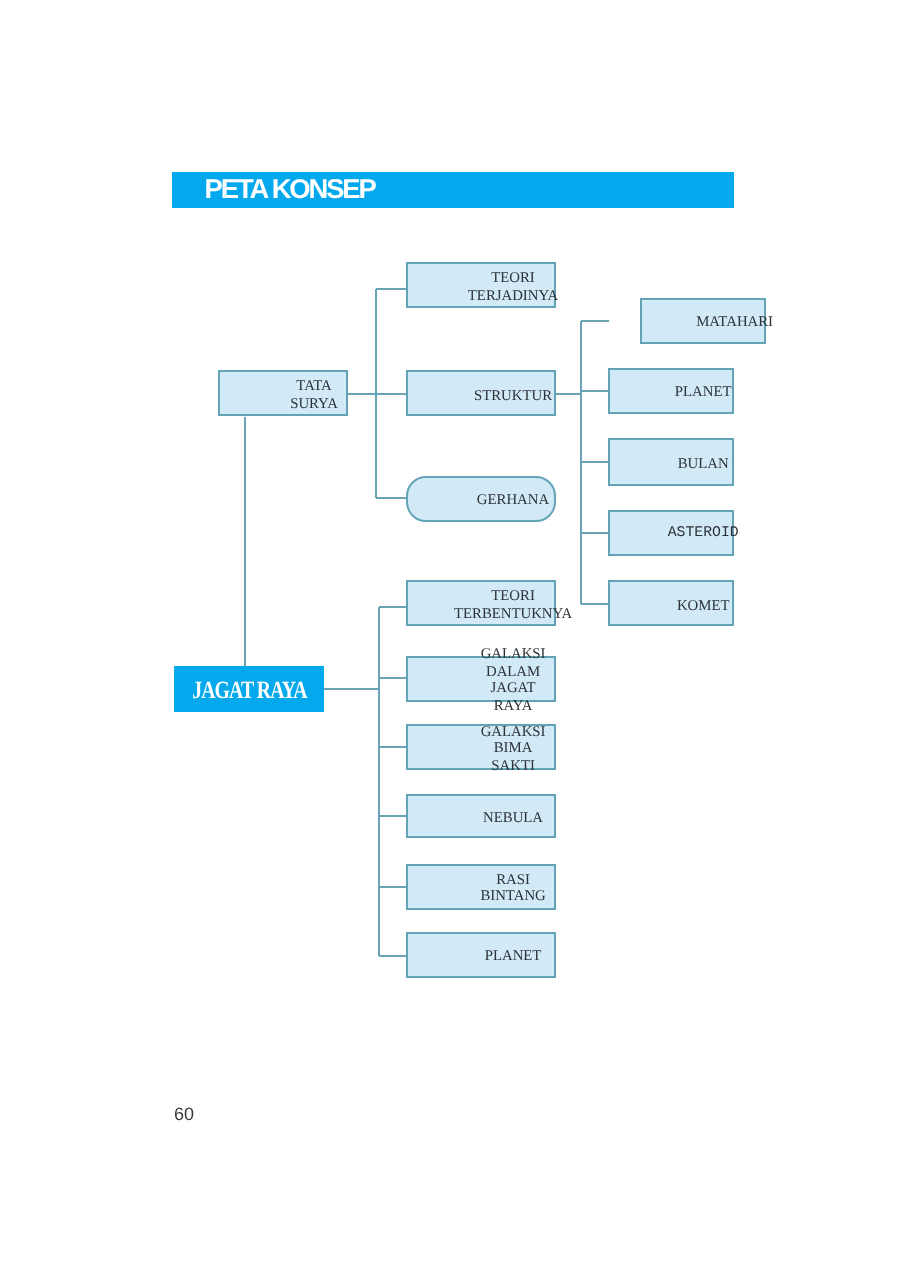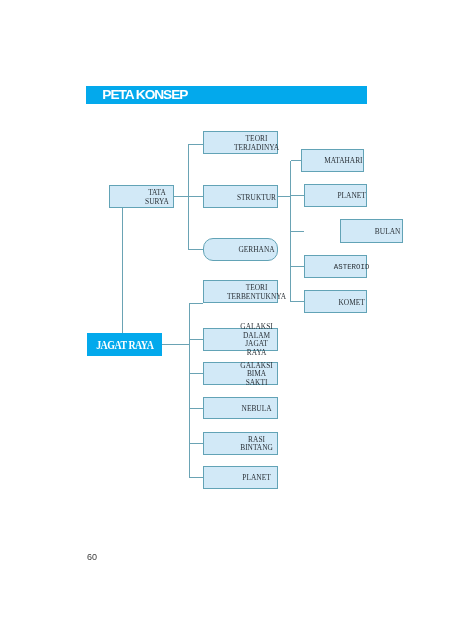--- a/index.html
+++ b/index.html
@@ -30,27 +30,27 @@
         font-family:"Liberation Serif",serif;font-weight:bold;font-size:12.4px;
         color:#ffffff;letter-spacing:-0.6px;line-height:12px;}
   .node-solid > span{display:inline-block;transform:scaleX(0.8);transform-origin:center;
         white-space:nowrap;}
 
   
   .n-tata-surya{left:108.5px;top:185.3px;width:65px;height:23.1px;}
   .n-teori-terjadinya{left:203.3px;top:131.3px;width:74.4px;height:23.2px;}
   .n-struktur{left:203.3px;top:185.3px;width:74.4px;height:23.1px;}
   .n-gerhana{left:203.3px;top:237.5px;width:74.4px;height:23px;border-radius:10px;}
-  .n-matahari{left:301px;top:149.1px;width:62.6px;height:23.1px;justify-content:flex-end;}
+  .n-matahari{left:320px;top:149.1px;width:62.6px;height:23.1px;}
   .n-planet{left:304.3px;top:184.1px;width:62.6px;height:23.2px;}
-  .n-bulan{left:304.3px;top:219.4px;width:62.6px;height:23.2px;margin-left:36px;}
+  .n-bulan{left:304.3px;top:219.4px;width:62.6px;height:23.2px;}
   .n-asteroid{left:304.3px;top:254.6px;width:62.6px;height:23.4px;font-family:Liberation Mono, monospace;}
   .n-komet{left:304.3px;top:290.3px;width:62.6px;height:23.1px;}
   .n-jagat-raya{left:86.9px;top:333.4px;width:75.1px;height:22.3px;}
-  .n-teori-terbentuknya{left:203.4px;top:280px;width:74.3px;height:23.2px;}
+  .n-teori-terbentuknya{left:203.4px;top:290px;width:74.3px;height:23.2px;}
   .n-galaksi-dalam-jagat-raya{left:203.4px;top:327.7px;width:74.3px;height:22.9px;}
   .n-galaksi-bima-sakti{left:203.4px;top:362.1px;width:74.3px;height:23px;}
   .n-nebula{left:203.4px;top:396.6px;width:74.3px;height:22.9px;}
   .n-rasi-bintang{left:203.4px;top:432px;width:74.3px;height:22.9px;}
   .n-bintang{left:203.4px;top:466.4px;width:74.3px;height:22.7px;}
 
   
   .pgnum{position:absolute;left:87px;top:552px;font-family:Liberation Sans, sans-serif;
         font-size:9px;color:#3a3a3a;}
 </style>

